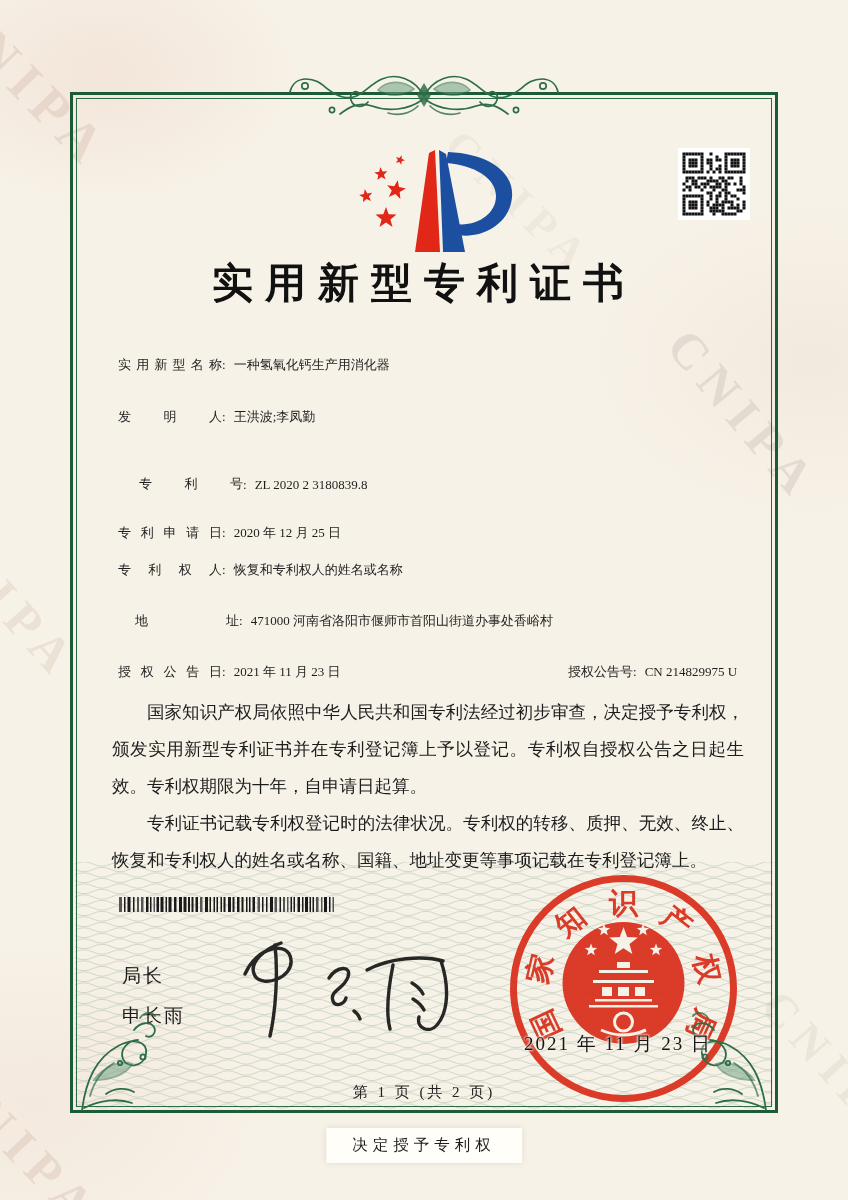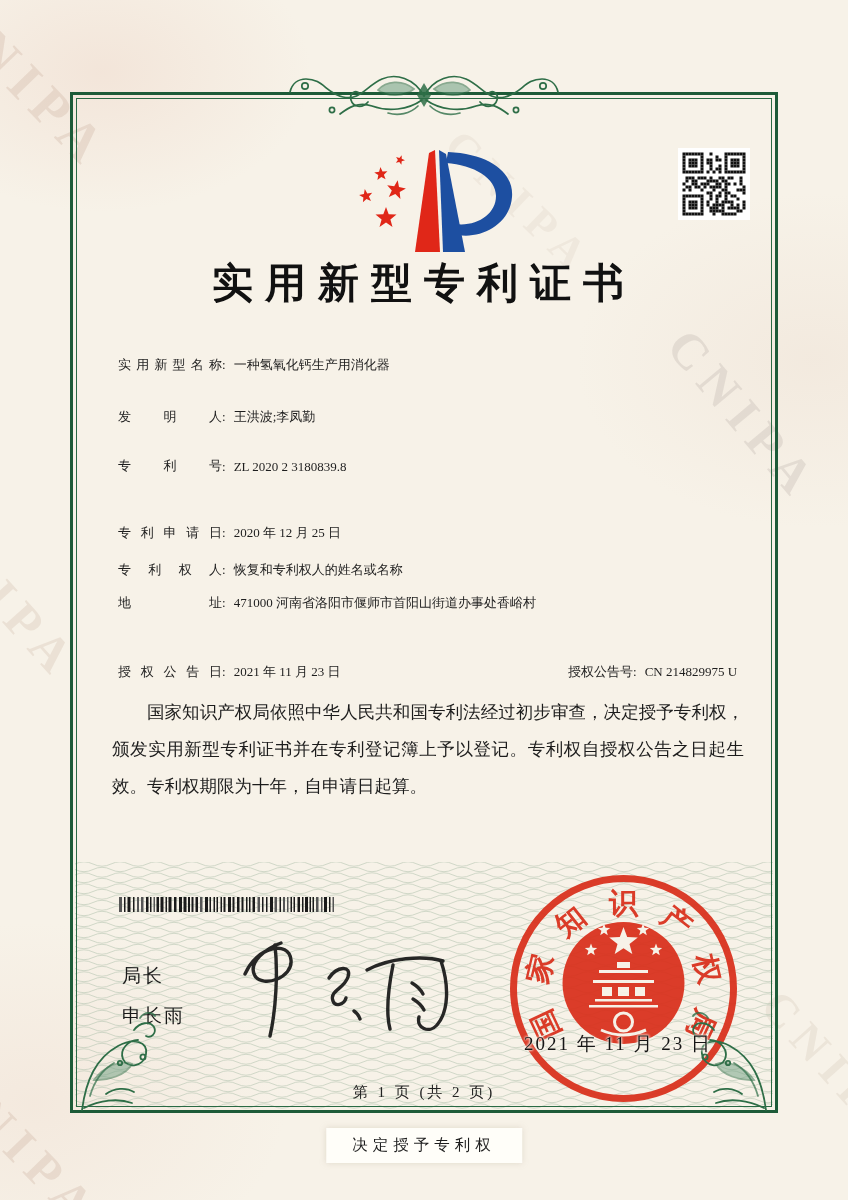--- a/index.html
+++ b/index.html
@@ -52,22 +52,22 @@
     position:absolute; left:0; top:256px; width:100%; text-align:center;
     font-size:41px; font-weight:bold; letter-spacing:12px; color:#111; z-index:2;
   }
 
   .field { position:absolute; left:118px; font-size:13px; color:#1e1e1e; z-index:2; white-space:nowrap; }
   .field .lab {
     display:inline-block; width:104px; text-align:justify; text-align-last:justify;
     vertical-align:bottom;
   }
   .field .colon { padding-right:8px; }
-  .f0 { top:356px; } .f1 { top:408px; } .f2 { top:457px; }
-  .f3 { top:524px; } .f4 { top:561px; } .f5 { top:594px; }
+  .f0 { top:356px; } .f1 { top:408px; } .f2 { top:475px;margin-left:21px; }
+  .f3 { top:524px; } .f4 { top:561px; } .f5 { top:612px;margin-left:17px; }
   .f6 { top:663px; }
   .grant-no { position:absolute; left:450px; top:0; white-space:nowrap; }
   .f6 .lab2 { padding-right:8px; }
 
   .body-text {
     position:absolute; left:112px; top:694px; width:632px; z-index:2;
     font-size:17.5px; line-height:37px; text-align:justify; color:#1c1c1c;
   }
   .body-text p { text-indent:2em; }
 
@@ -453,20 +453,21 @@
   </div>
   <div class="field f6">
     <span class="lab">授权公告日</span><span class="colon">:</span><span>2021 年 11 月 23 日</span>
     <span class="grant-no">
       <span class="lab2"><span>授权公告号</span>:</span><span>CN 214829975 U</span>
     </span>
   </div>
 
   <div class="body-text">
     <p>国家知识产权局依照中华人民共和国专利法经过初步审查，决定授予专利权，颁发实用新型专利证书并在专利登记簿上予以登记。专利权自授权公告之日起生效。专利权期限为十年，自申请日起算。</p>
+    <p>专利证书记载专利权登记时的法律状况。专利权的转移、质押、无效、终止、恢复和专利权人的姓名或名称、国籍、地址变更等事项记载在专利登记簿上。</p>
   </div>
 
   <svg class="barcode" id="barcode" width="220" height="17">
       <rect x="0" y="1" width="3" height="15" fill="#555"></rect>
       <rect x="5" y="1" width="1.5" height="15" fill="#1a1a1a"></rect>
       <rect x="8.5" y="1" width="3" height="15" fill="#1a1a1a"></rect>
       <rect x="14" y="1" width="1.5" height="15" fill="#1a1a1a"></rect>
       <rect x="18" y="1" width="2" height="15" fill="#555"></rect>
       <rect x="22" y="1" width="2.5" height="15" fill="#555"></rect>
       <rect x="27" y="1" width="2.5" height="15" fill="#1a1a1a"></rect>

